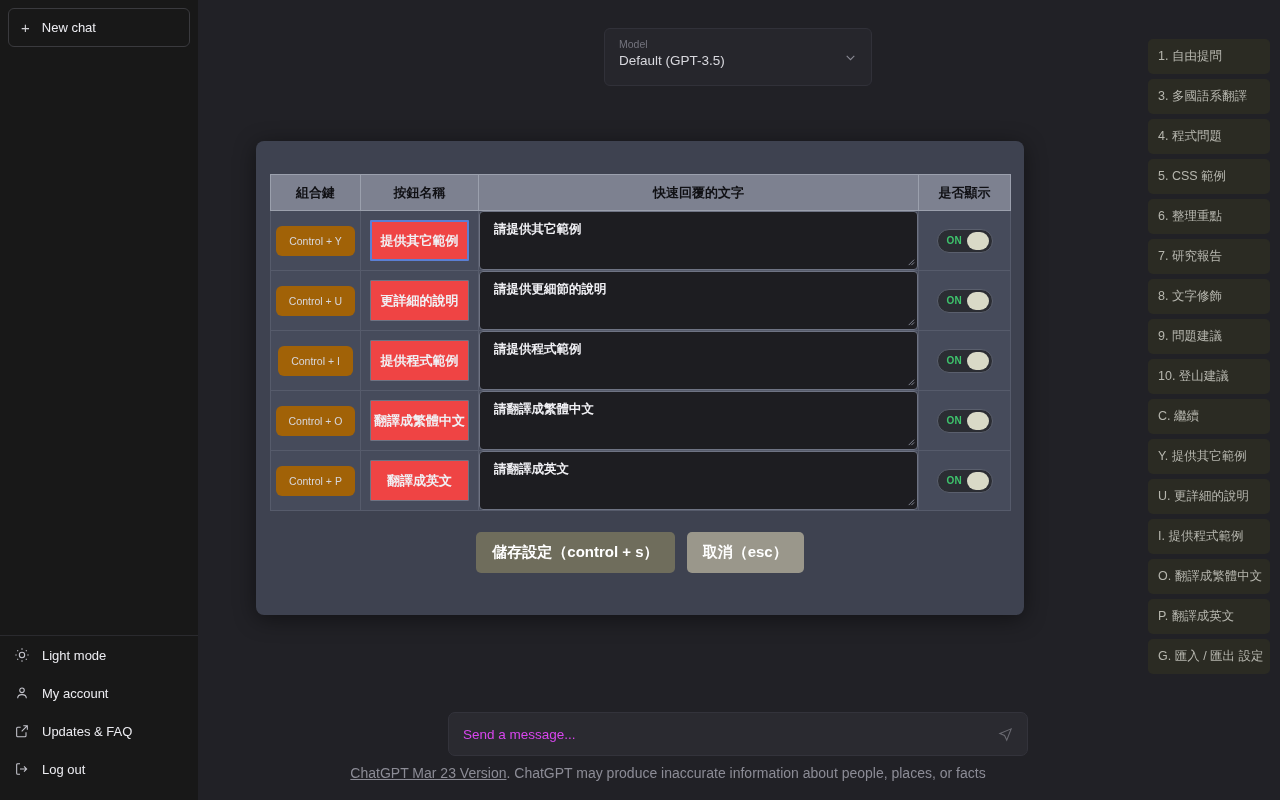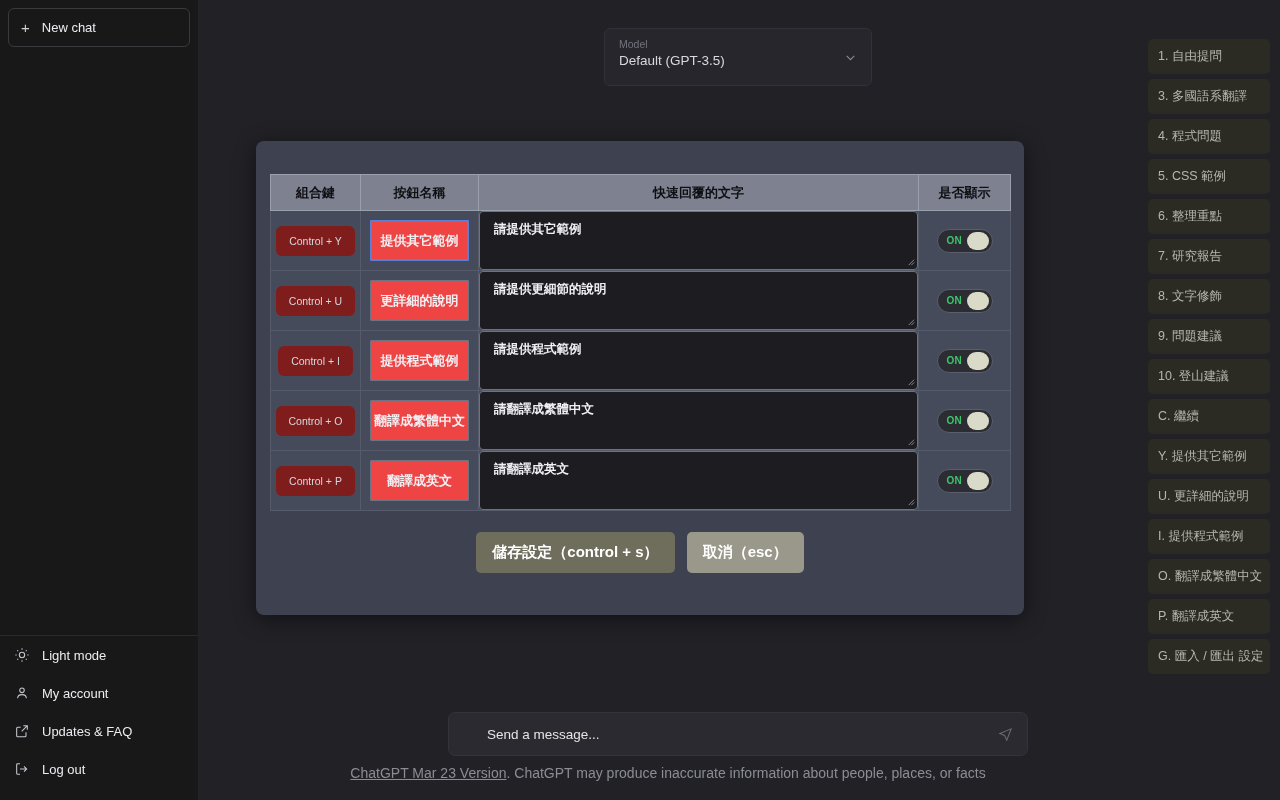--- a/index.html
+++ b/index.html
@@ -67,21 +67,21 @@
     border: 1px solid #565b6b; vertical-align: middle;
     background: #464b5b; padding: 0;
   }
   .col-key   { width: 90px; }
   .col-name  { width: 118px; }
   .col-text  { width: 440px; }
   .col-show  { width: 92px; }
 
   td.c-key   { text-align: center; }
   .chip {
-    display: inline-block; background: #7f1d1d; color: #d7d7dd;
+    display: inline-block; background: #a16207; color: #d7d7dd;
     font-size: 10.5px; padding: 9px 13px; border-radius: 6px;
     white-space: nowrap;
   }
   td.c-name { text-align: center; }
   .nameinput {
     width: 99px; height: 41px; background: #ef4444;
     border: 1px solid #6e7383; border-radius: 1px;
     color: #f0f0f4; font-size: 13px; font-weight: bold;
     text-align: center; font-family: inherit; padding: 0 2px;
   }
@@ -128,21 +128,21 @@
   .btn-save   { background: #6f6d5c; }
   .btn-cancel { background: #9a978b; }
 
   
   .composer {
     position: absolute; left: 250px; top: 712px;
     width: 580px; height: 44px;
     background: #2a2a30; border: 1px solid #33333b; border-radius: 7px;
     display: flex; align-items: center; padding: 0 14px;
   }
-  .composer .ph { flex: 1; font-size: 13.5px; color: #e5e5e5; margin-left: 24px; }
+  .composer .ph { flex: 1; font-size: 13.5px; color: #d946ef; }
   .send-icon { width: 15px; height: 15px; opacity: .45; }
   .footnote {
     position: absolute; left: 0; top: 765px; width: 940px;
     text-align: center; font-size: 14px; color: #8c8c96;
   }
   .footnote a { color: #8c8c96; text-decoration: underline; }
 
   
   .rightpanel {
     position: absolute; right: 0; top: 0;

